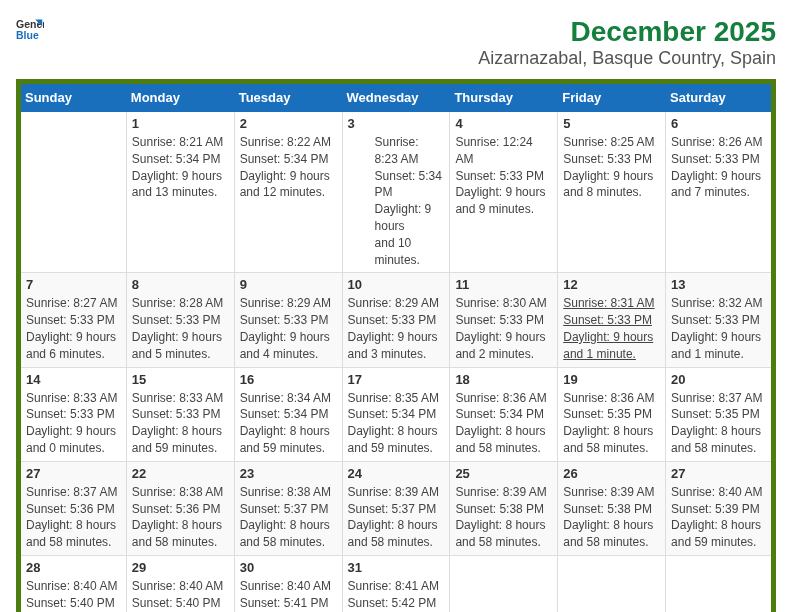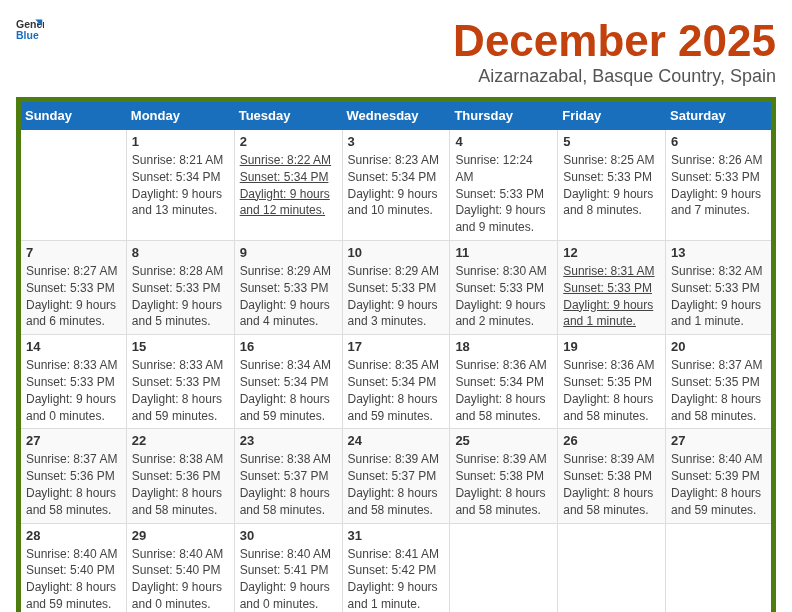--- a/index.html
+++ b/index.html
@@ -22,23 +22,23 @@
       gap: 4px;
     }
     .logo-icon {
       width: 28px;
       height: 28px;
     }
     .title-area {
       text-align: right;
     }
     .main-title {
-      font-size: 44px;
+      font-size: 28px;
       font-weight: bold;
-      color: #c2410c;
+      color: #15803d;
     }
     .subtitle {
       font-size: 18px;
       color: #555;
     }
     table {
       width: 100%;
       border-collapse: collapse;
       border: 5px solid #4d7c0f;
     }
@@ -114,28 +114,28 @@
         <td class="empty-cell"></td>
         <td>
           <span class="day-number">1</span>
           <div class="day-info" style="white-space: pre-line;">Sunrise: 8:21 AM
 Sunset: 5:34 PM
 Daylight: 9 hours
 and 13 minutes.</div>
         </td>
         <td>
           <span class="day-number">2</span>
-          <div class="day-info" style="white-space: pre-line; text-decoration: underline;">Sunrise: 8:22 AM
+          <div class="day-info" style="white-space: pre-line;">Sunrise: 8:22 AM
 Sunset: 5:34 PM
 Daylight: 9 hours
 and 12 minutes.</div>
         </td>
         <td>
           <span class="day-number">3</span>
-          <div class="day-info" style="white-space: pre-line;">Sunrise: 8:23 AM
+          <div class="day-info" style="white-space: pre-line; margin-left: 27px;">Sunrise: 8:23 AM
 Sunset: 5:34 PM
 Daylight: 9 hours
 and 10 minutes.</div>
         </td>
         <td>
           <span class="day-number">4</span>
           <div class="day-info" style="white-space: pre-line;">Sunrise: 12:24 AM
 Sunset: 5:33 PM
 Daylight: 9 hours
 and 9 minutes.</div>

